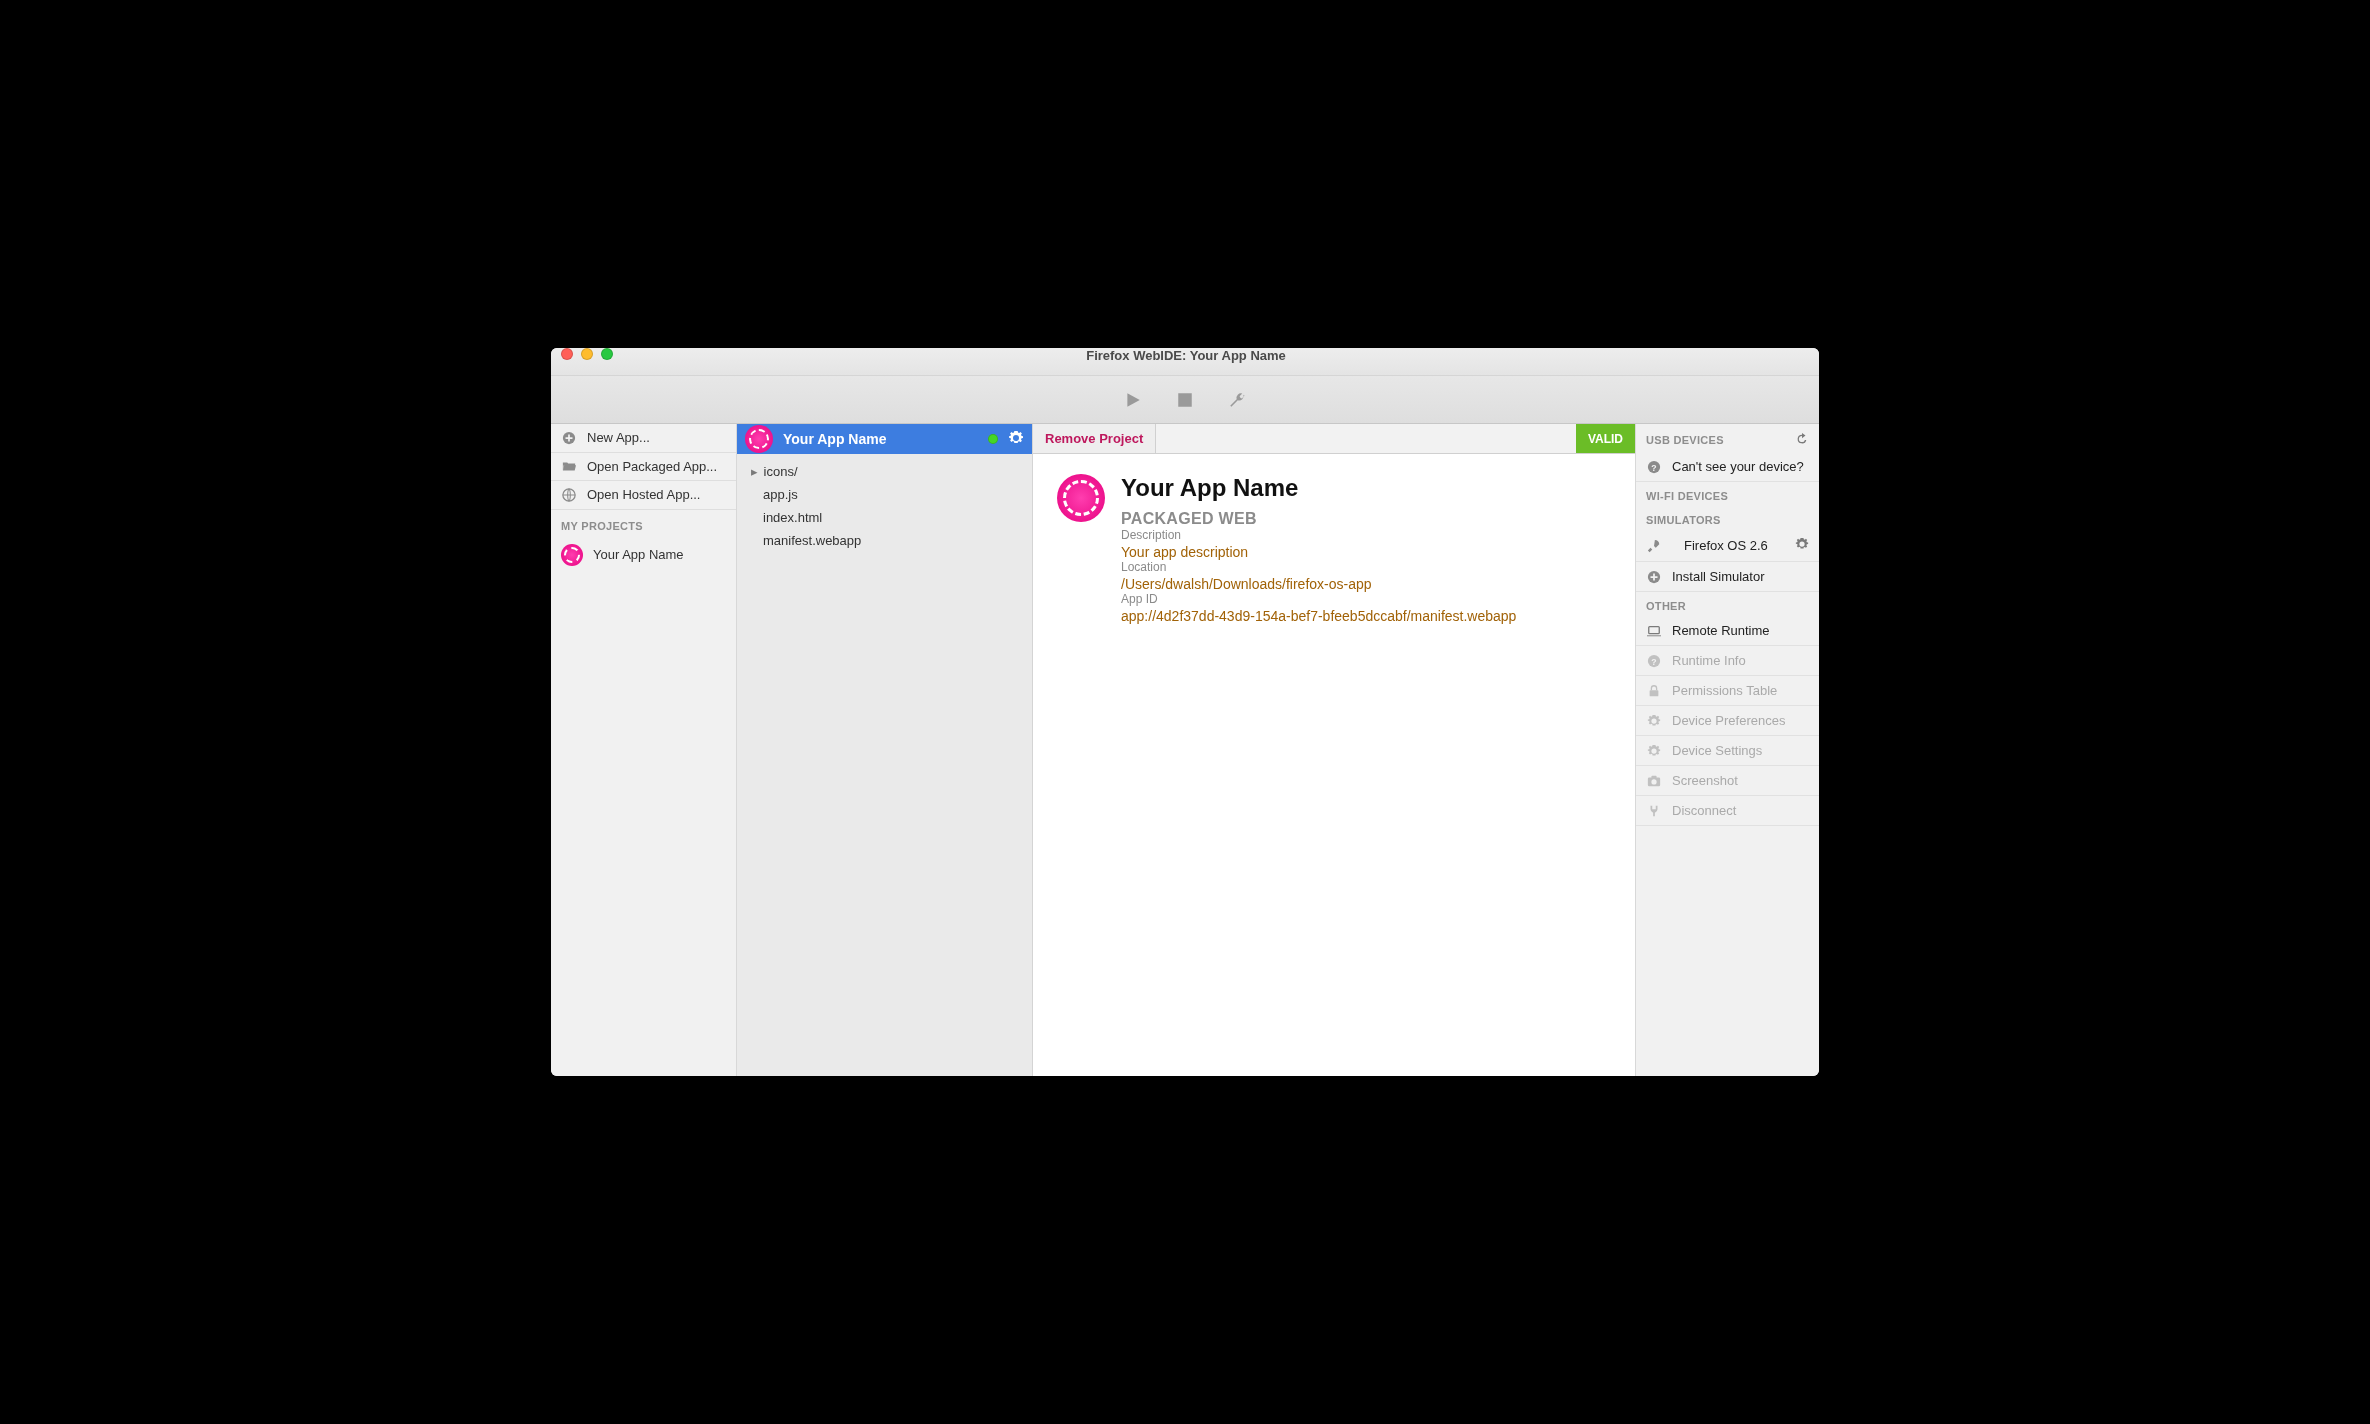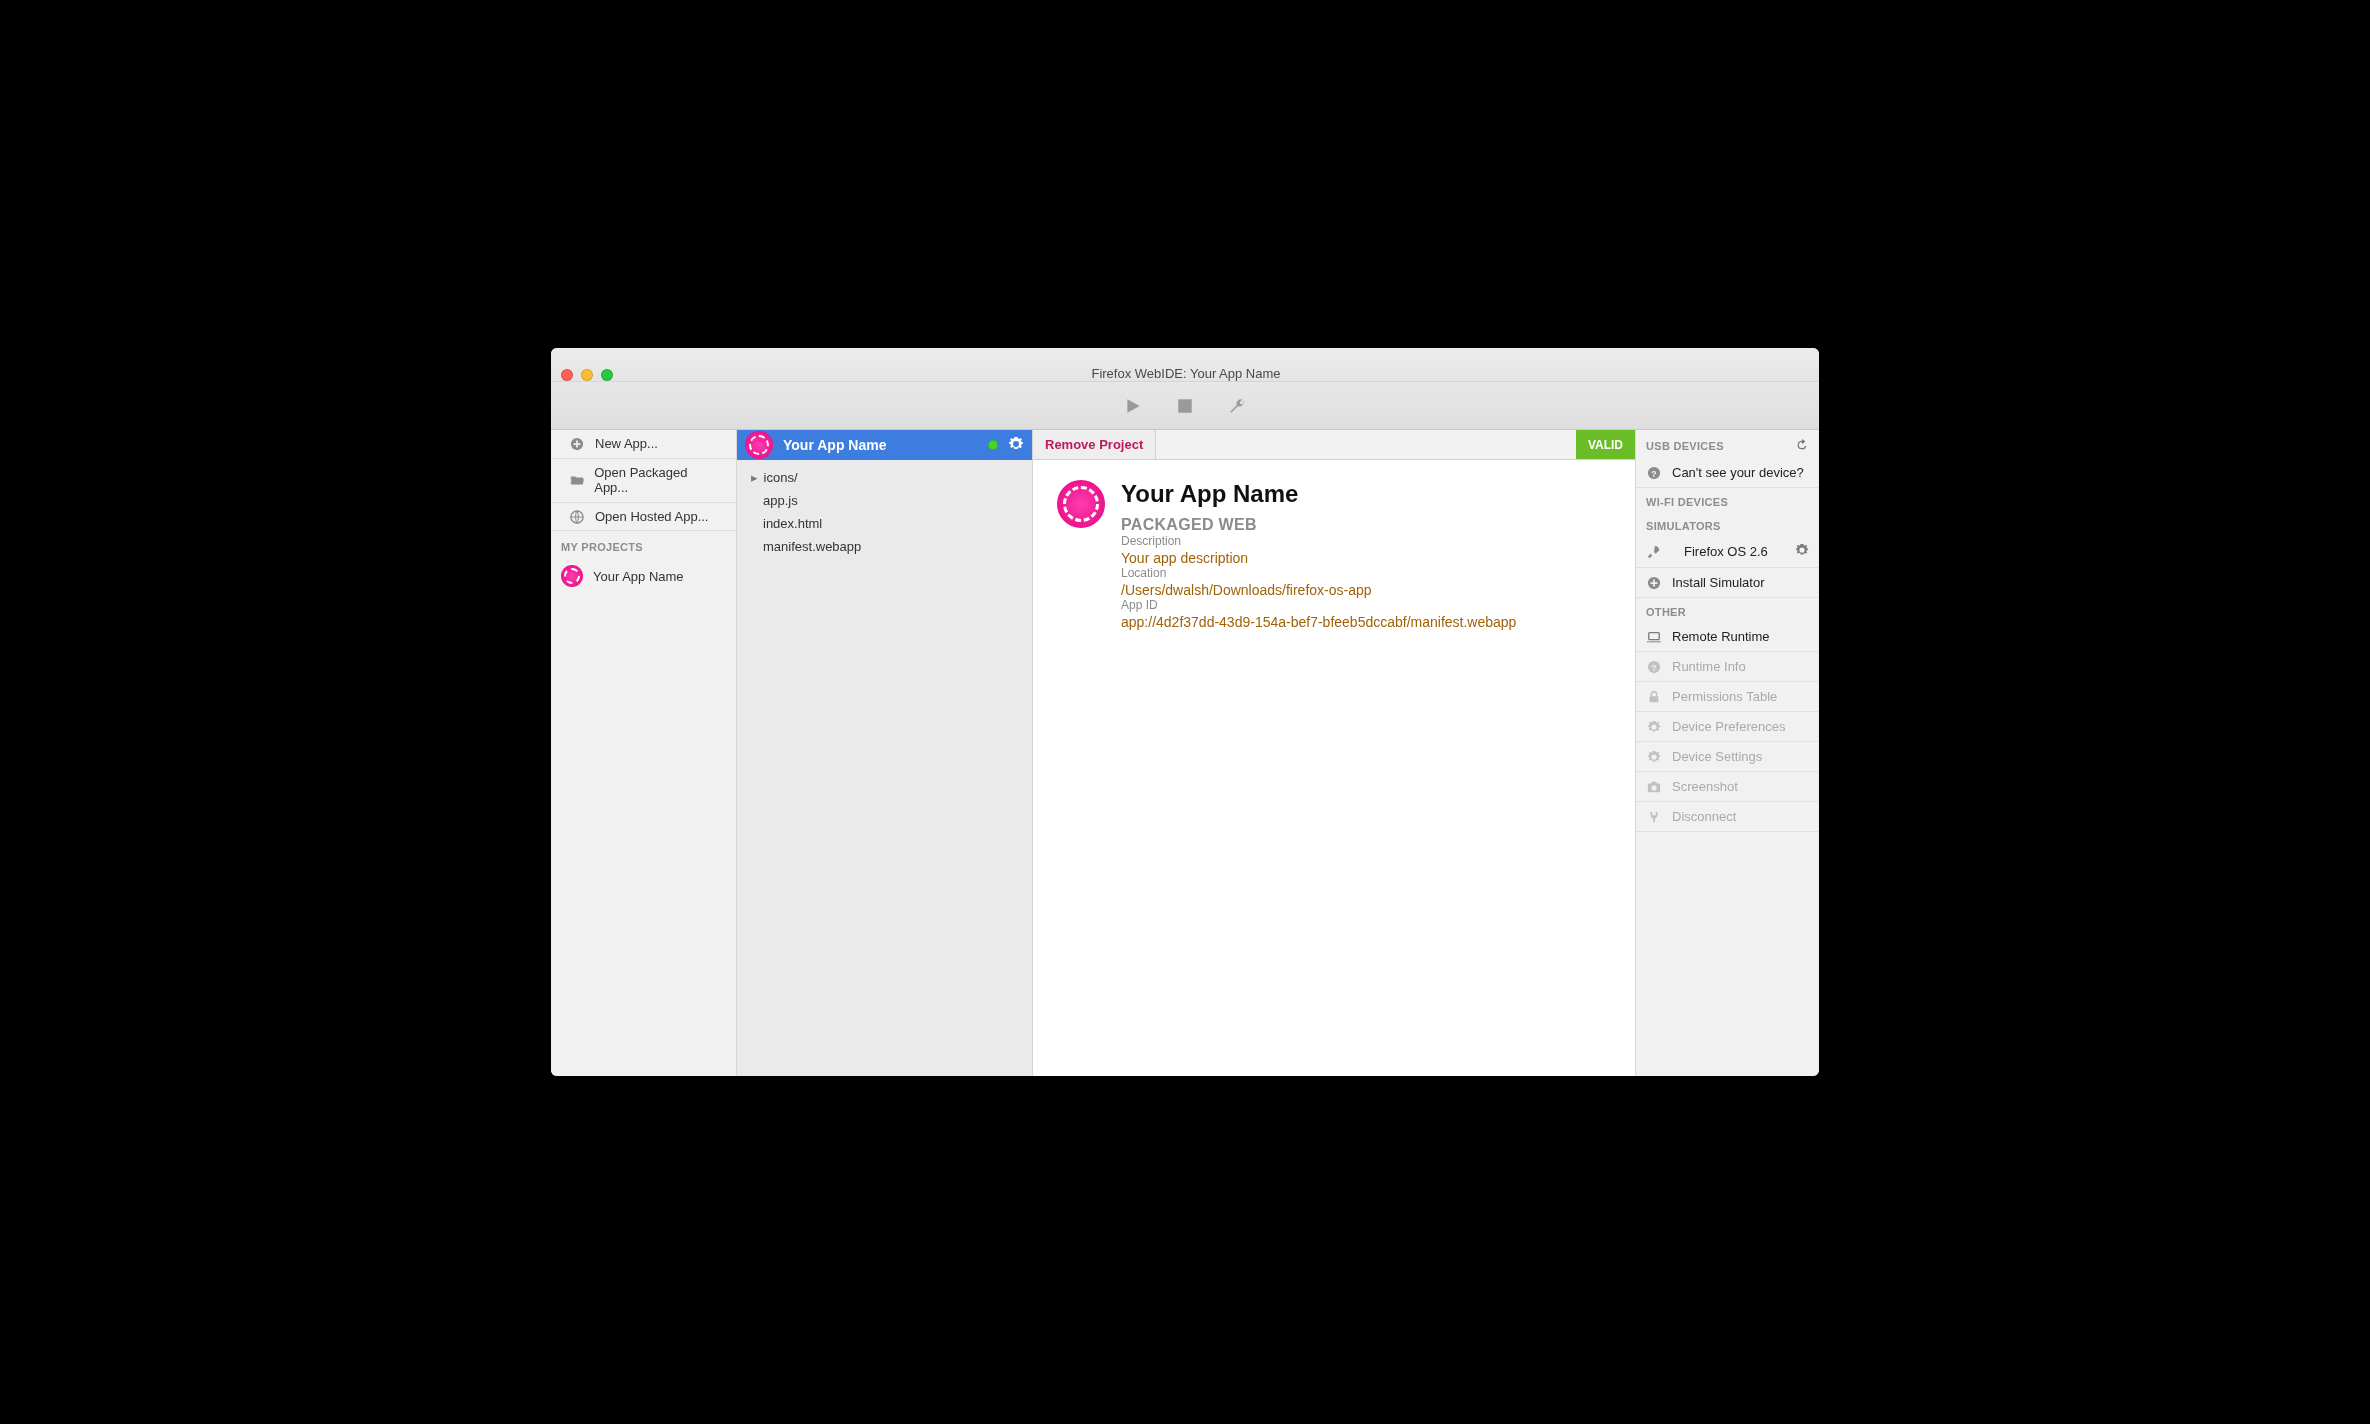--- a/index.html
+++ b/index.html
@@ -21,26 +21,27 @@
     height: 728px;
     background: #ececec;
     border-radius: 6px;
     box-shadow: 0 20px 60px rgba(0,0,0,.6);
     display: flex;
     flex-direction: column;
     overflow: hidden;
   }
   
   .titlebar {
-    height: 34px;
+    height: 28px;
     background: linear-gradient(#ededed, #e4e4e4);
     border-bottom: 1px solid #d5d5d5;
     display: flex;
-    align-items: flex-end;
+    align-items: flex-start;
     position: relative;
+    font-weight: bold;
   }
   .traffic {
     display: flex;
     gap: 8px;
     padding-left: 10px;
   }
   .dot { width: 12px; height: 12px; border-radius: 50%; }
   .dot.red { background:#ff5f57; border:0.5px solid rgba(0,0,0,.15);}
   .dot.amber { background:#febc2e; border:0.5px solid rgba(0,0,0,.15);}
   .dot.green { background:#28c840; border:0.5px solid rgba(0,0,0,.15);}
@@ -75,21 +76,21 @@
     width: 186px;
     background: #f1f1f1;
     border-right: 1px solid #d8d8d8;
     display: flex;
     flex-direction: column;
   }
   .left-item {
     display:flex;
     align-items:center;
     gap:10px;
-    padding: 6px 18px;
+    padding: 6px 10px;
     border-bottom: 1px solid #dedede;
     color:#333;
     font-size: 13px;
     cursor: pointer;
     line-height: 1.2;
   }
   .left-item .icon { color:#8b8b8b; width:16px; display:flex; justify-content:center;}
   .section-label {
     padding: 10px 10px 6px;
     font-size: 11px;

